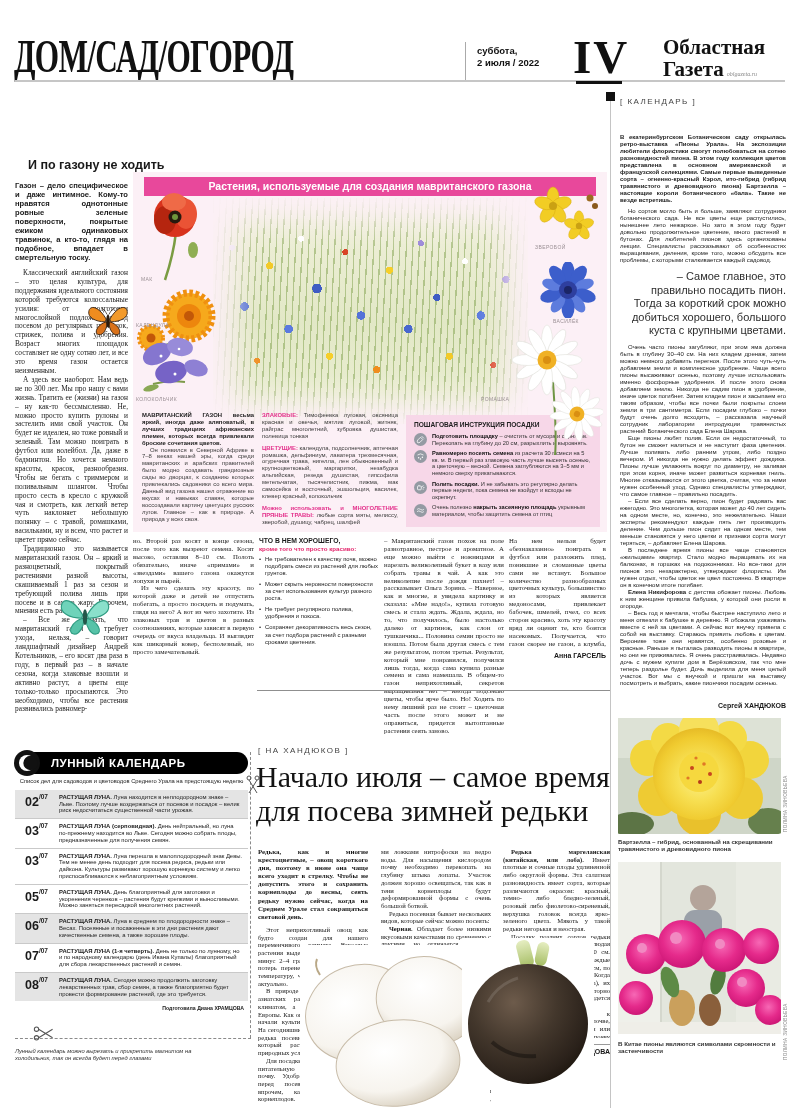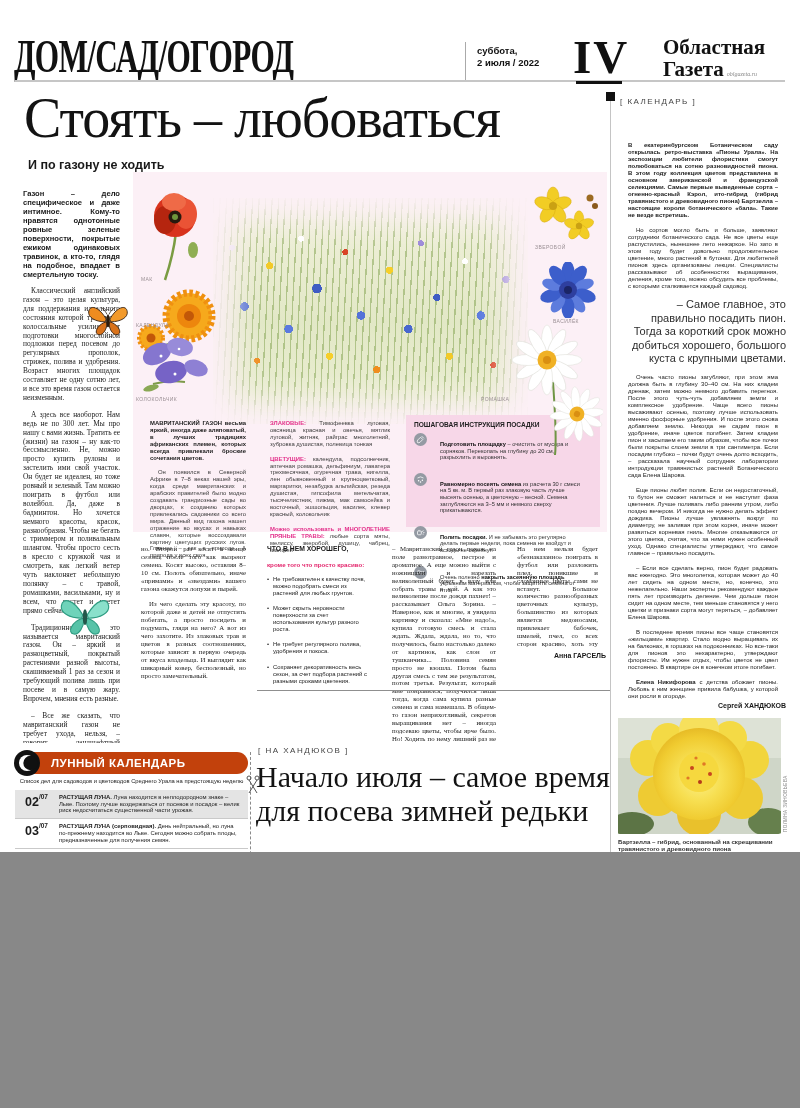--- a/index.html
+++ b/index.html
@@ -1,19 +1,19 @@
 <!DOCTYPE html>
 <html lang="ru"><head>
 <meta charset="utf-8">
 <style>
   html,body{margin:0;padding:0;background:#888;}
-  #page{position:relative;width:800px;height:852px;background:#fff;margin:0 auto;overflow:hidden;
+  #page{position:relative;width:800px;height:1108px;background:#fff;margin:0 auto;overflow:hidden;
         font-family:"Liberation Sans",sans-serif;color:#1a1a1a;-webkit-hyphens:auto;hyphens:auto;}
   .abs{position:absolute;}
-  p{margin:8px;}
+  p{margin:0;}
   
   .sec-title{left:14px;top:30px;font-family:"Liberation Serif",serif;font-size:46px;font-weight:700;
              letter-spacing:-1px;transform:scaleX(.68);transform-origin:left top;white-space:nowrap;color:#111;}
   .hrule{left:15px;top:80px;width:770px;height:2px;background:#c6c6c6;}
   .editor{left:327px;top:43px;width:140px;font-size:7.5px;line-height:10px;color:#111;}
   .hd-vline{left:465px;top:42px;width:1px;height:38px;background:#aaa;}
   .dateblk{left:477px;top:45px;font-size:9.5px;line-height:12px;font-weight:700;color:#111;}
   .pagenum{left:573px;top:30px;font-family:"Liberation Serif",serif;font-size:47px;letter-spacing:2px;color:#111;font-weight:bold;}
   .pagenum-ul{left:576px;top:81px;width:46px;height:3px;background:#111;}
   .brand{left:663px;top:36px;width:126px;font-family:"Liberation Serif",serif;font-weight:700;
@@ -73,21 +73,21 @@
         line-height:7.9px;text-align:justify;}
   .c3{font-family:"Liberation Sans",sans-serif;font-size:5.9px;line-height:7.1px;text-align:left;}
   .c3 .gt{font-size:6.8px;font-weight:700;line-height:7.6px;}
   .c3 .gs{font-size:6.2px;font-weight:700;color:#e3246b;margin-bottom:4px;}
   .bullet{position:relative;padding-left:6px;margin-bottom:4px;}
   .bullet::before{content:"•";position:absolute;left:0;top:0;}
   .byline{font-weight:700;font-size:7px;text-align:right;font-family:"Liberation Sans",sans-serif;}
   .art-rule{left:257px;top:690px;width:353px;height:1px;background:#8f8f8f;}
   
   .cal{left:15px;top:752px;width:233px;}
-  .cal-head{position:relative;height:22px;background:#c2410c;border-radius:12px;}
+  .cal-head{position:relative;height:22px;background:#000000;border-radius:12px;}
   .cal-head .t{margin-left:36px;color:#fff;font-weight:700;font-size:11.5px;line-height:22px;letter-spacing:.5px;}
   .cal-sub{margin-top:4px;text-align:center;font-size:5.8px;line-height:6.8px;color:#222;}
   .cal-rows{margin-top:5px;}
   .cal-row{display:flex;padding:4px 5px 4px 10px;border-top:1px solid #c9c9c9;font-size:5.9px;line-height:6.8px;}
   .cal-row:first-child{border-top:none;}
   .cal-row.shaded{background:#e4e4e4;}
   .cal-date{flex:0 0 34px;}
   .cal-date .d{font-size:12.5px;font-weight:700;}
   .cal-date .m{font-size:6.5px;font-weight:700;vertical-align:7px;}
   .cal-text{flex:1;color:#222;}
@@ -128,21 +128,20 @@
     <div>суббота,</div>
     <div>2 июля / 2022</div>
   </div>
   <div class="abs pagenum">IV</div>
   <div class="abs pagenum-ul"></div>
   <div class="abs brand">
     <div>Областная</div>
     <div><span>Газета</span><span class="site">oblgazeta.ru</span></div>
   </div>
 
-  <div class="abs h1">Стоять – любоваться</div>
   <div class="abs subhead">И по газону не ходить</div>
 
   <div class="abs lcol">
     <p class="lead">Газон – дело специфическое и даже интимное. Кому-то нравятся однотонные ровные зеленые поверхности, покрытые ежиком одинаковых травинок, а кто-то, глядя на подобное, впадает в смертельную тоску.</p>
     <p class="ind">Классический английский газон – это целая культура, для поддержания идеального состояния которой требуются колоссальные усилия: от подготовки многослойной подложки перед посевом до регулярных прополок, стрижек, полива и удобрения. Возраст многих площадок составляет не одну сотню лет, и все это время газон остается неизменным.</p>
     <p class="ind">А здесь все наоборот. Нам ведь не по 300 лет. Мы про нашу с вами жизнь. Тратить ее (жизни) на газон – ну как-то бессмысленно. Не, можно просто купить рулоны и застелить ими свой участок. Он будет не идеален, но тоже ровный и зеленый. Там можно поиграть в футбол или волейбол. Да, даже в бадминтон. Но хочется немного красоты, красок, разнообразия. Чтобы не бегать с триммером и поливальным шлангом. Чтобы просто сесть в кресло с кружкой чая и смотреть, как легкий ветер чуть наклоняет небольшую полянку – с травой, ромашками, васильками, ну и всем, что растет и цветет прямо сейчас.</p>
     <p class="ind">Традиционно это называется мавританский газон. Он – яркий и разноцветный, покрытый растениями разной высоты, скашиваемый 1 раз за сезон и требующий полива лишь при посеве и в самую жару. Впрочем, мнения есть разные.</p>
     <p class="ind">– Все же сказать, что мавританский газон не требует ухода, нельзя, – говорит ландшафтный дизайнер Андрей Котельников, – его косят два раза в году, в первый раз – в начале сезона, когда злаковые взошли и активно растут, а цветы еще только-только просыпаются. Это необходимо, чтобы все растения развивались равномер-</p>
   </div>
 
@@ -164,20 +163,21 @@
         <path d="M22 20 C14 6 4 4 3 12 C2 18 10 23 21 23 Z" fill="#6fd3ba"></path>
         <path d="M22 23 C12 26 8 36 14 37 C19 38 23 30 23 24 Z" fill="#57c3a8"></path>
         <path d="M26 20 C34 6 44 4 45 12 C46 18 38 23 27 23 Z" fill="#8ae0cb"></path>
         <path d="M26 23 C36 26 40 36 34 37 C29 38 25 30 25 24 Z" fill="#57c3a8"></path>
       </g>
       <ellipse cx="24" cy="22" rx="2" ry="7" fill="#23574a"></ellipse>
     </svg>
   </div>
 
   <div class="abs info">
+    <div class="abs banner">Растения, используемые для создания мавританского газона</div>
     <div class="abs meadow"></div>
 
     <div class="abs" style="left:10px;top:18px;">
       <svg width="66" height="92" viewBox="0 0 66 92">
         <path d="M33 42 C31 60 26 78 22 90" stroke="#7a9c42" stroke-width="2.5" fill="none"></path>
         <ellipse cx="50" cy="60" rx="5" ry="8" fill="#8fae53"></ellipse>
         <circle cx="32" cy="26" r="21" fill="#d8331d"></circle>
         <ellipse cx="22" cy="30" rx="11" ry="14" fill="#b5250f"></ellipse>
         <ellipse cx="43" cy="24" rx="11" ry="15" fill="#ea5335"></ellipse>
         <ellipse cx="31" cy="12" rx="12" ry="9" fill="#ef6a47"></ellipse>

